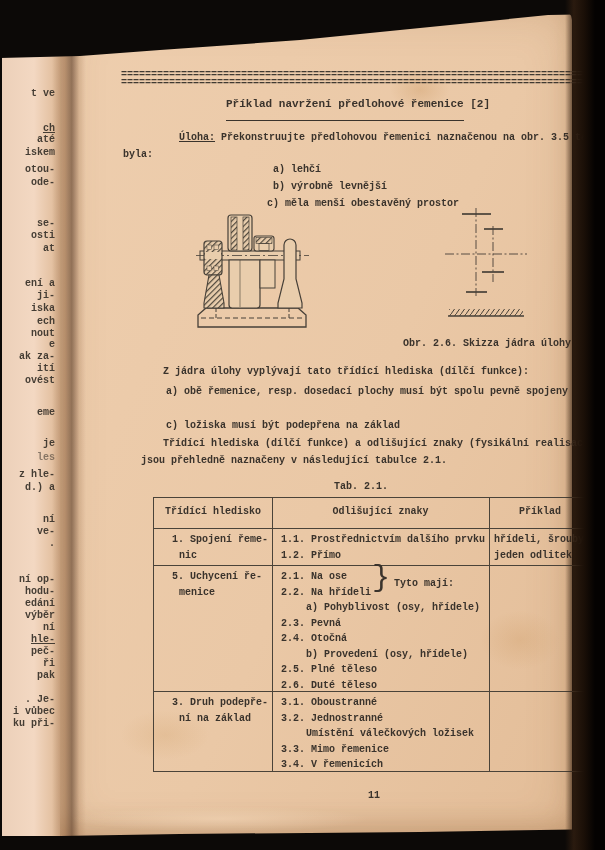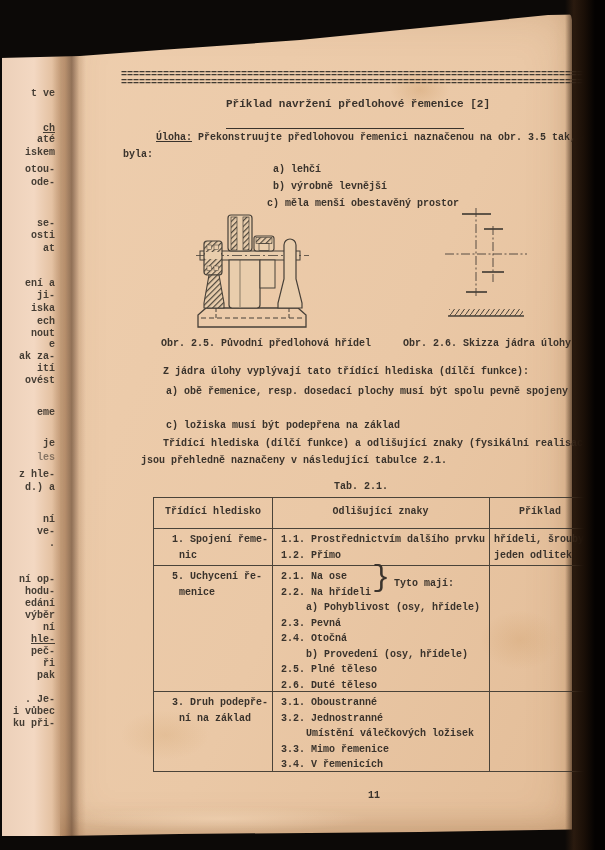--- a/index.html
+++ b/index.html
@@ -25,22 +25,22 @@
           clip-path:polygon(0 26px,605px 26px,605px 5px,420px 8px,180px 10px,60px 12px,0 14px);}
   .rightbar{position:absolute;top:0;right:0;width:40px;height:850px;
             background:linear-gradient(to right,rgba(25,14,7,0) 0%,rgba(52,32,17,.75) 22%,#1a0f07 48%,#040201 75%);}
   .curl{position:absolute;left:70px;top:806px;width:300px;height:26px;border-radius:50%;
         background:radial-gradient(ellipse at 50% 50%,rgba(246,218,188,.55),rgba(246,218,188,0) 70%);}
   .spot{position:absolute;border-radius:50%;pointer-events:none;}
   
   .t{position:absolute;white-space:pre;color:#3a332c;font-size:10px;font-weight:700;letter-spacing:0;}
   .sep{width:478px;height:9px;overflow:hidden;line-height:9px;color:#403a32;}
   .title{font-size:11px;}
-  .title .um{border-bottom:1.4px solid #3a332c;padding-bottom:18px;}
-  u,.ul{text-decoration:underline;}
+  .title .um{border-bottom:1.4px solid #3a332c;padding-bottom:10px;}
+  u,.ul{text-decoration:underline;margin-left:23px;}
   
   .tbl{position:absolute;left:93px;top:487px;width:437px;height:273px;border:1.3px solid #4a4339;}
   .v1{position:absolute;left:118px;top:0;width:0;height:273px;border-left:1.2px solid #4a4339;}
   .v2{position:absolute;left:335px;top:0;width:0;height:273px;border-left:1.2px solid #4a4339;}
   .h1{position:absolute;left:0;top:30px;width:437px;height:0;border-top:1.2px solid #4a4339;}
   .h2{position:absolute;left:0;top:67px;width:437px;height:0;border-top:1.2px solid #4a4339;}
   .h3{position:absolute;left:0;top:193px;width:437px;height:0;border-top:1.2px solid #4a4339;}
   .hc{position:absolute;top:8px;text-align:center;color:#3a332c;font-size:10px;font-weight:700;white-space:pre;}
   .brace{position:absolute;left:218px;top:64px;font-size:30px;font-weight:400;color:#3a332c;line-height:32px;}
 </style>
@@ -156,21 +156,20 @@
       <line x1="52" y1="24" x2="52" y2="80" stroke="#474038" stroke-width="0.9" stroke-dasharray="9 2.5 2 2.5"></line>
       <line x1="4" y1="52" x2="86" y2="52" stroke="#474038" stroke-width="0.9" stroke-dasharray="9 2.5 2 2.5"></line>
       <line x1="21" y1="12" x2="50" y2="12" stroke="#474038" stroke-width="1.7"></line>
       <line x1="43" y1="27" x2="62" y2="27" stroke="#474038" stroke-width="1.7"></line>
       <line x1="41" y1="70" x2="63" y2="70" stroke="#474038" stroke-width="1.7"></line>
       <line x1="25" y1="90" x2="46" y2="90" stroke="#474038" stroke-width="1.7"></line>
       <rect x="8" y="107" width="74" height="7" fill="url(#hg)"></rect>
       <line x1="7" y1="114" x2="83" y2="114" stroke="#474038" stroke-width="1.6"></line>
     </svg>
 
-    <div class="t" style="left:101px;top:328px">Obr. 2.5. Původní předlohová hřídel</div>
     <div class="t" style="left:343px;top:328px">Obr. 2.6. Skizza jádra úlohy</div>
 
     <div class="t" style="left:103px;top:356px">Z jádra úlohy vyplývají tato třídící hlediska (dílčí funkce):</div>
     <div class="t" style="left:106px;top:376px">a) obě řemenice, resp. dosedací plochy musí být spolu pevně spojeny</div>
     <div class="t" style="left:106px;top:410px">c) ložiska musí být podepřena na základ</div>
     <div class="t" style="left:103px;top:428px">Třídící hlediska (dílčí funkce) a odlišující znaky (fysikální realisace)</div>
     <div class="t" style="left:81px;top:445px">jsou přehledně naznačeny v následující tabulce 2.1.</div>
 
     <div class="t" style="left:274px;top:471px">Tab. 2.1.</div>
 

